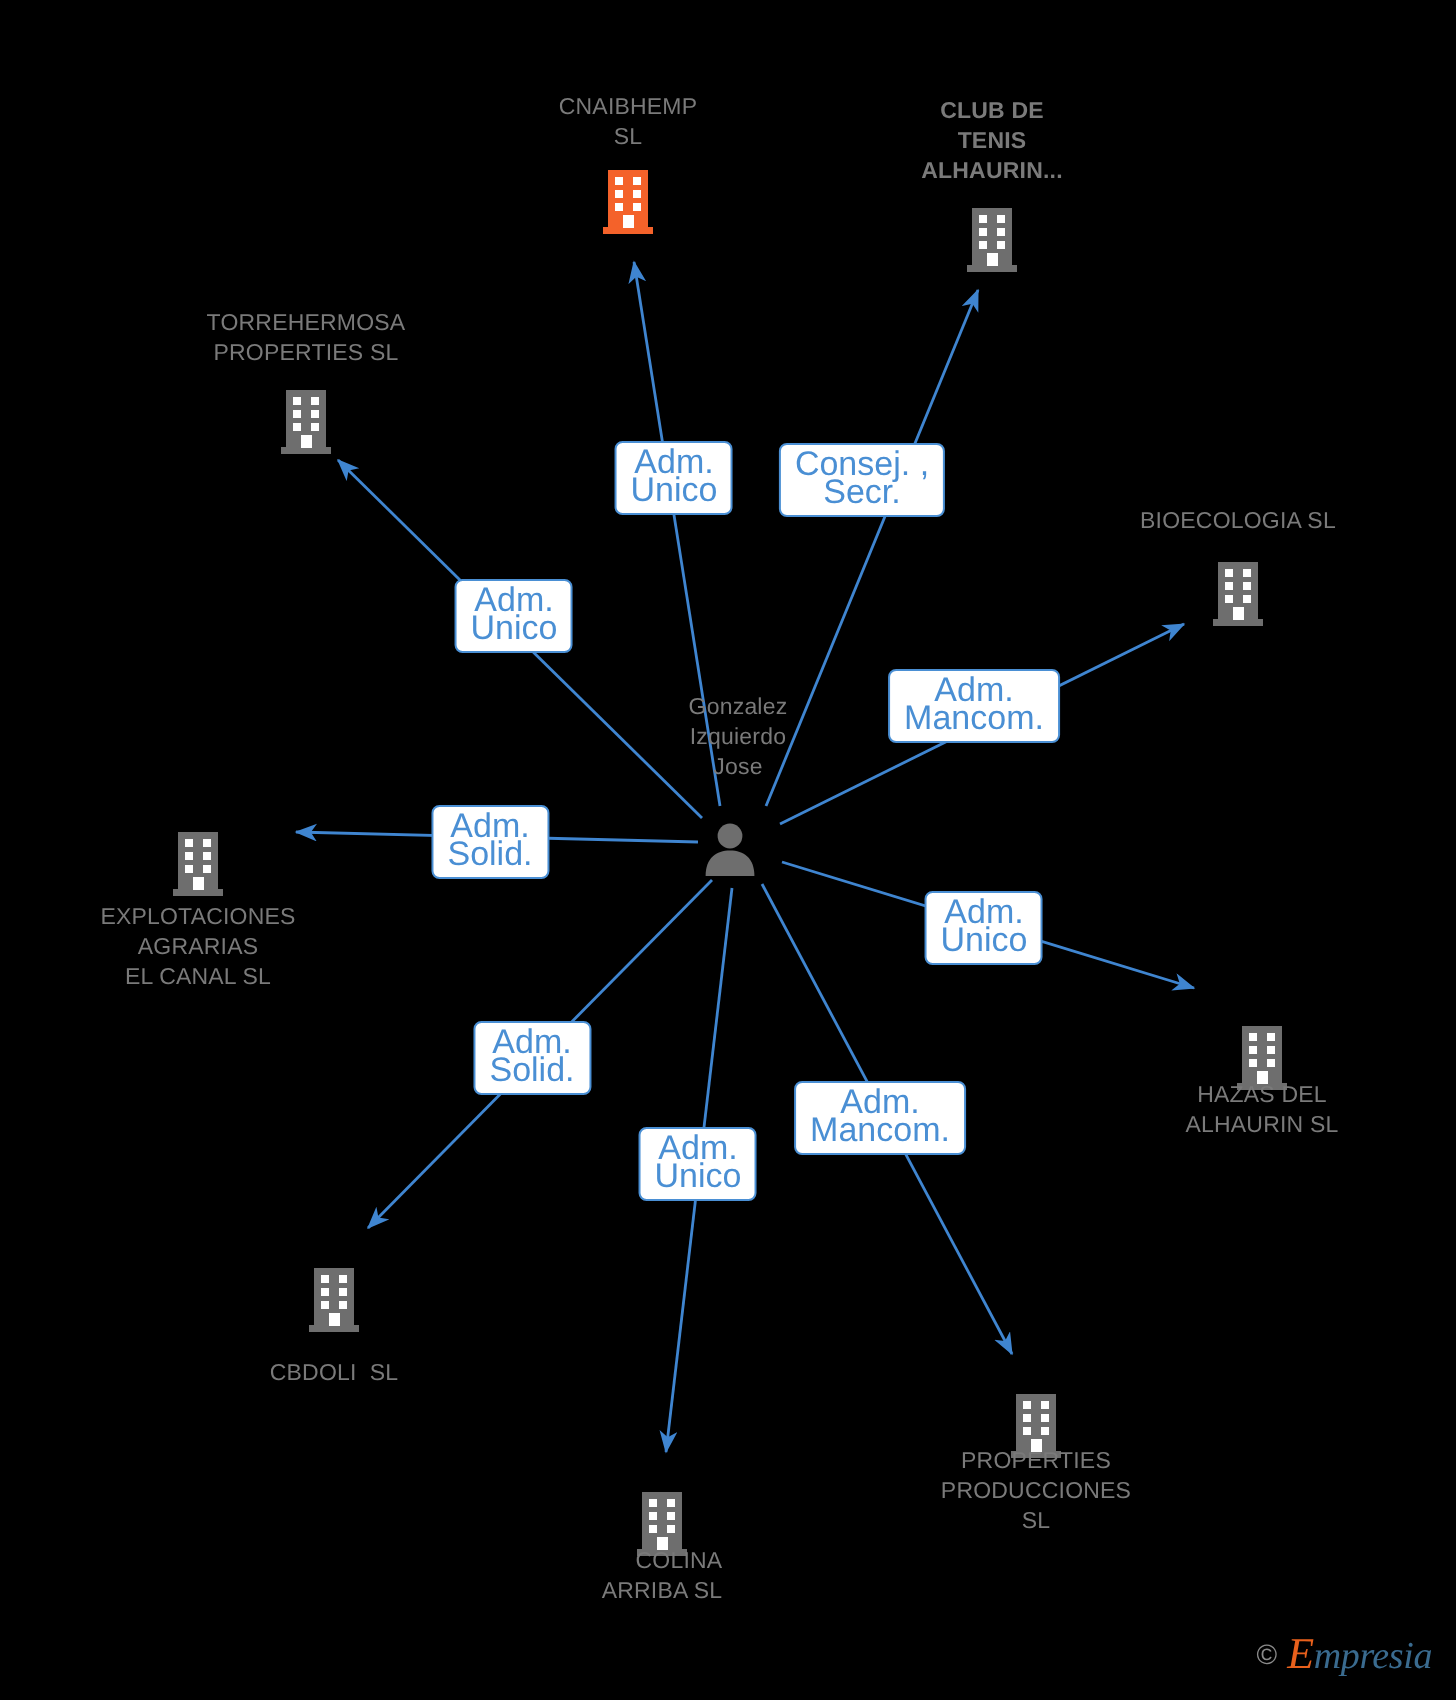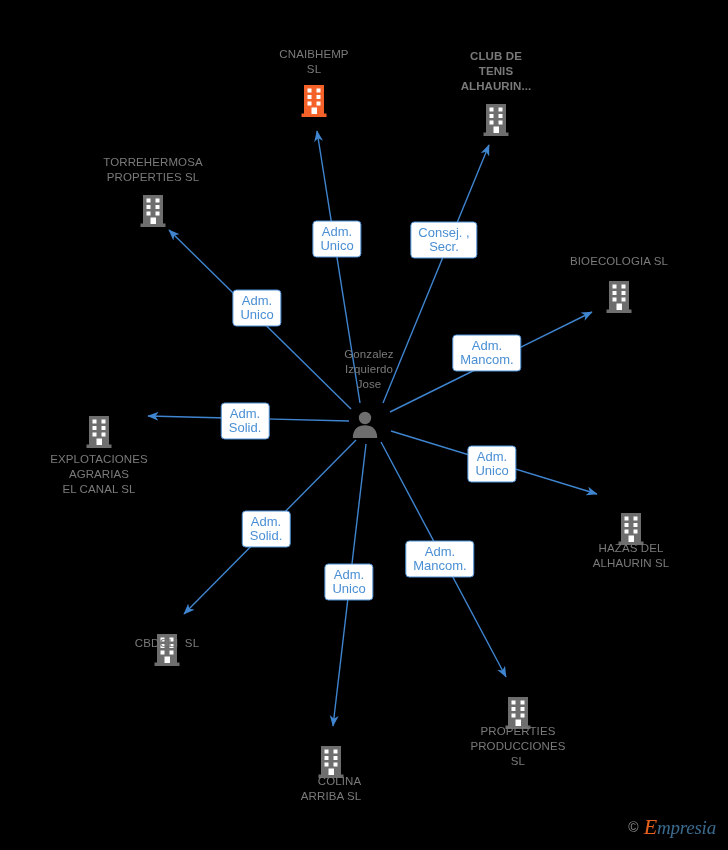--- a/index.html
+++ b/index.html
@@ -41,21 +41,21 @@
     margin: 0 auto;
   }
   .node-icon svg { display: block; }
   .edge-label {
     position: absolute;
     transform: translate(-50%, -50%);
     border: 1.3px solid #4a8fd4;
     border-radius: 4px;
     background: #ffffff;
     color: #4a8fd4;
-    font-size: 13px;
+    font-size: 17px;
     line-height: 14px;
     text-align: center;
     padding: 3px 7px 4px 7px;
     white-space: pre-line;
     box-sizing: border-box;
   }
   .watermark {
     position: absolute;
     right: 12px;
     bottom: 10px;
@@ -228,21 +228,21 @@
             <rect x="8.5" y="4.5" width="4" height="4" fill="#ffffff"></rect>
             <rect x="17.5" y="4.5" width="4" height="4" fill="#ffffff"></rect>
             <rect x="8.5" y="11" width="4" height="4" fill="#ffffff"></rect>
             <rect x="17.5" y="11" width="4" height="4" fill="#ffffff"></rect>
             <rect x="8.5" y="17.5" width="4" height="4" fill="#ffffff"></rect>
             <rect x="17.5" y="17.5" width="4" height="4" fill="#ffffff"></rect>
             <rect x="12.5" y="23.5" width="5.5" height="6.5" fill="#ffffff"></rect>
           </svg>
         </span>
       </div>
-      <div class="node" style="left: 167px; top: 636px; text-align: center;">
+      <div class="node" style="left: 167px; top: 680px; text-align: center;">
         <div class="node-label">CBDOLI  SL</div>
       </div>
       <div class="node" style="left: 518px; top: 696px;">
         <span class="node-icon">
           <svg width="30" height="34" viewBox="0 0 30 34">
             <rect x="5" y="1" width="20" height="29" fill="#6e6e6e"></rect>
             <rect x="2.5" y="29.5" width="25" height="3.5" fill="#6e6e6e"></rect>
             <rect x="8.5" y="4.5" width="4" height="4" fill="#ffffff"></rect>
             <rect x="17.5" y="4.5" width="4" height="4" fill="#ffffff"></rect>
             <rect x="8.5" y="11" width="4" height="4" fill="#ffffff"></rect>
@@ -287,21 +287,21 @@
       </div>
       <div class="node" style="left: 369px; top: 347px;">
         <div class="node-label">Gonzalez
 Izquierdo
 Jose</div>
       </div>
     </div>
   <div id="edge-labels-group">
       <div class="edge-label" style="left: 337px; top: 239px;">Adm.
 Unico</div>
-      <div class="edge-label" style="left: 444px; top: 240px;">Consej. ,
+      <div class="edge-label" style="left: 431px; top: 240px;">Consej. ,
 Secr.</div>
       <div class="edge-label" style="left: 257px; top: 308px;">Adm.
 Unico</div>
       <div class="edge-label" style="left: 487px; top: 353px;">Adm.
 Mancom.</div>
       <div class="edge-label" style="left: 245px; top: 421px;">Adm.
 Solid.</div>
       <div class="edge-label" style="left: 492px; top: 464px;">Adm.
 Unico</div>
       <div class="edge-label" style="left: 266px; top: 529px;">Adm.

